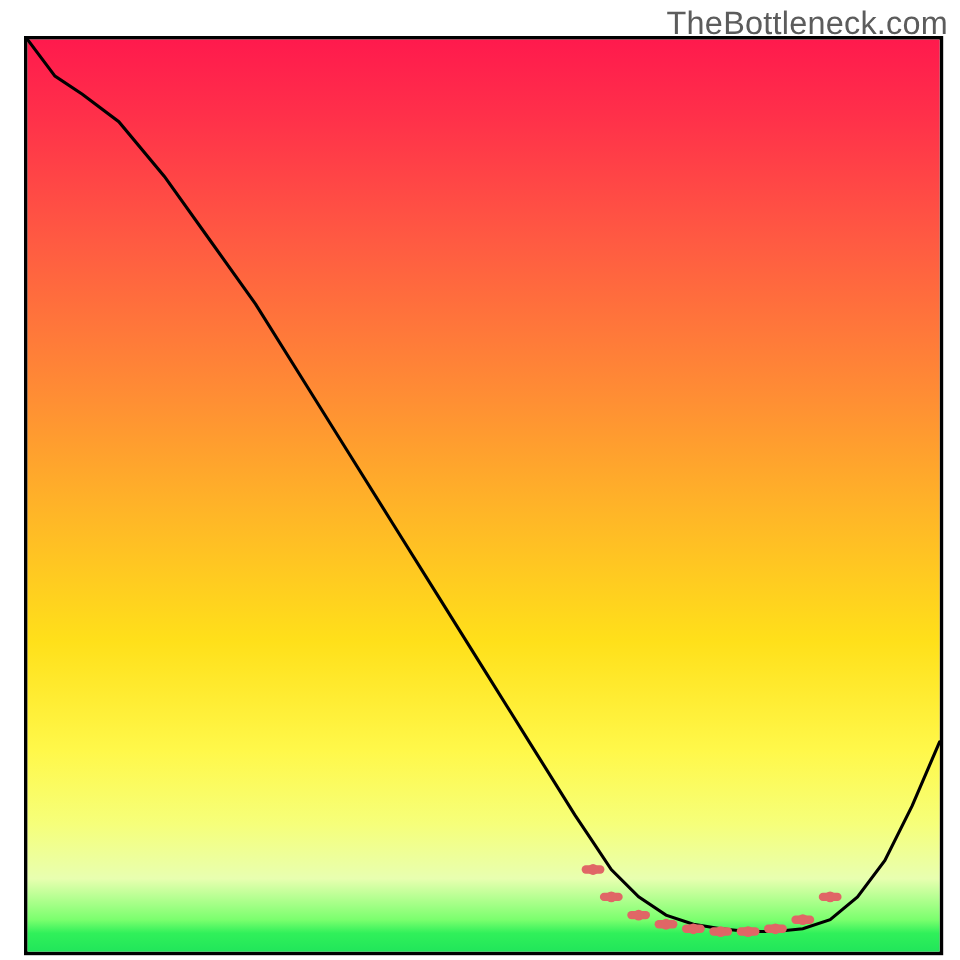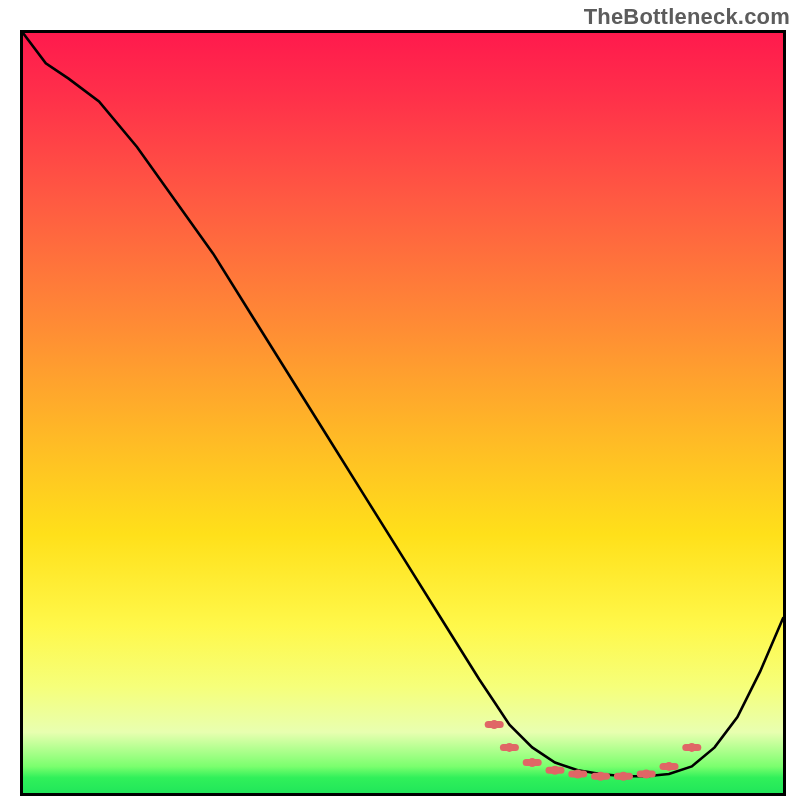--- a/index.html
+++ b/index.html
@@ -13,22 +13,22 @@
   }
   .wrap {
     position: relative;
     width: 800px;
     height: 800px;
   }
   .attribution {
     position: absolute;
     top: 4px;
     right: 10px;
-    font-size: 22px;
-    font-weight: 700;
+    font-size: 27px;
+    font-weight: 400;
     color: #5c5c5c;
     letter-spacing: 0.2px;
   }
   .plot-frame {
     position: absolute;
     left: 20px;
     top: 30px;
     width: 760px;
     height: 760px;
     border: 3px solid #000;

